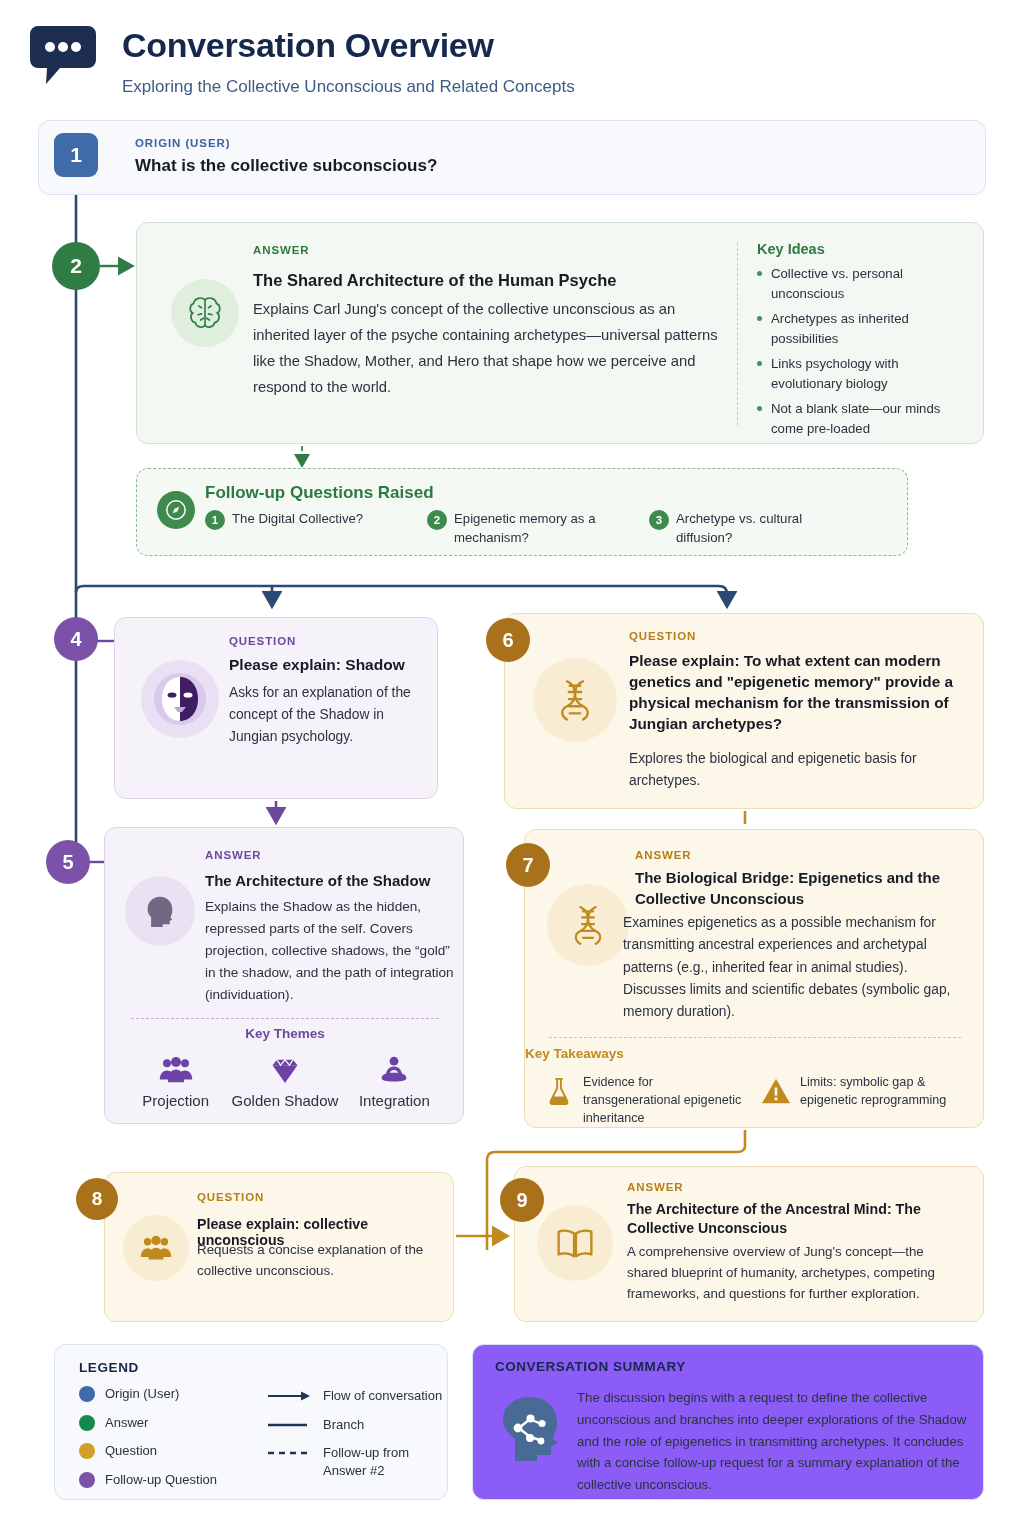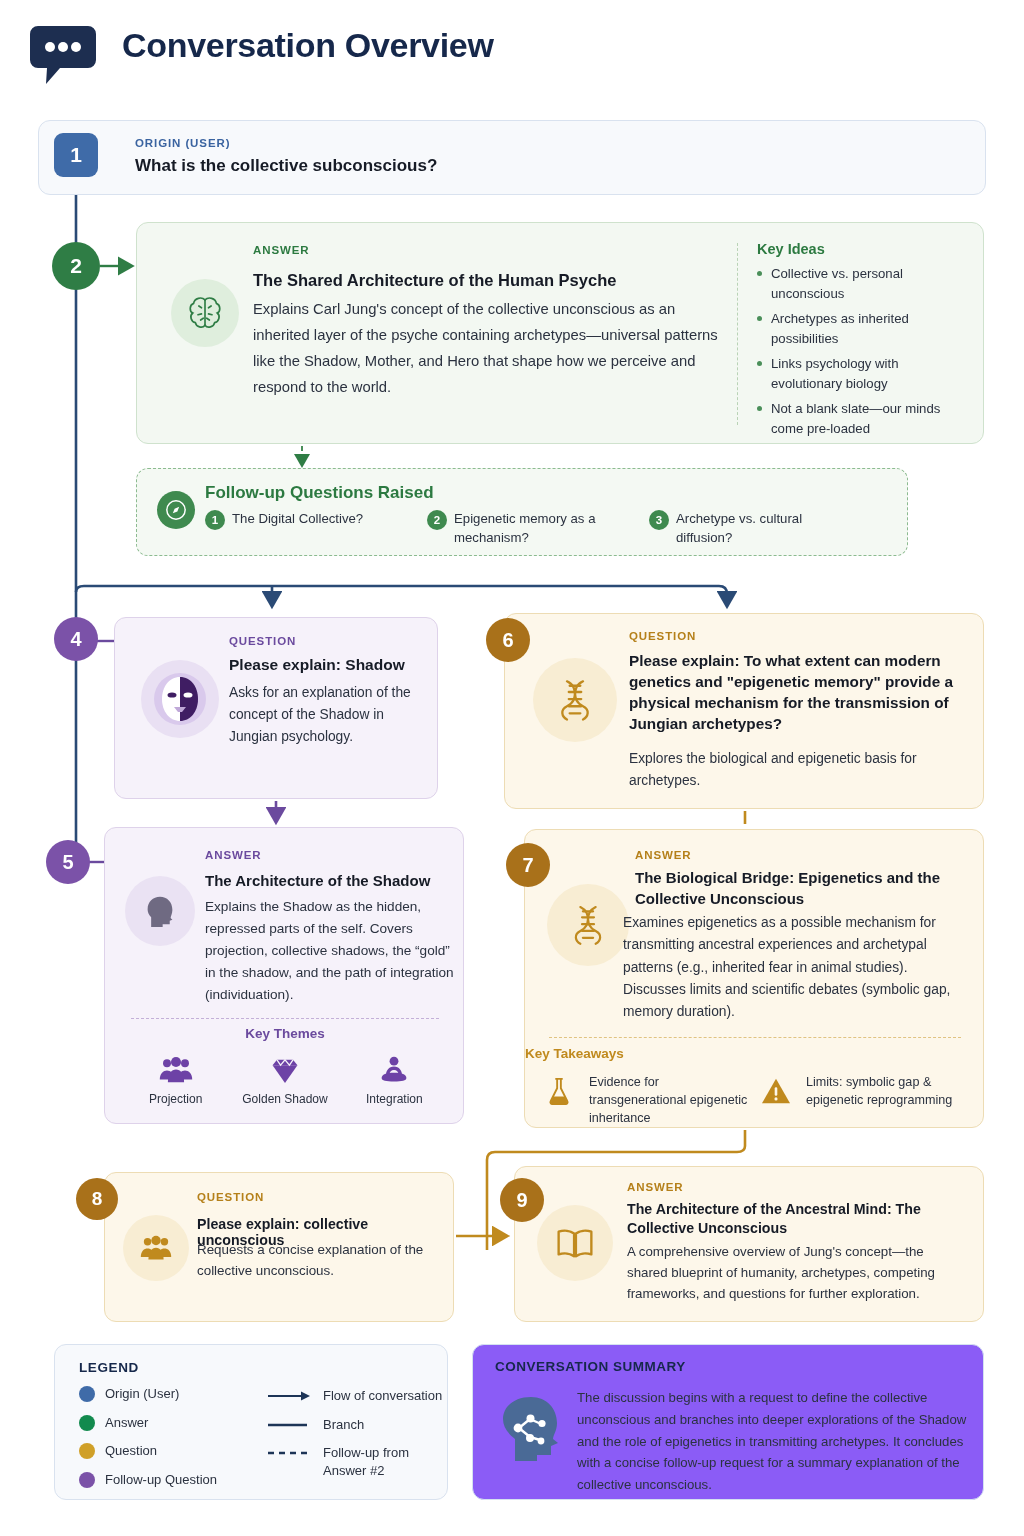--- a/index.html
+++ b/index.html
@@ -72,39 +72,39 @@
   #ans5 .eyebrow { position:absolute; left:100px; top:21px; color:#6b4a9e; }
   #ans5 .ctitle { position:absolute; left:100px; top:44px; font-size:15px; }
   #ans5 .cbody { position:absolute; left:100px; top:68px; width:250px; font-size:13.6px; line-height:1.62; }
   #ans5 .circ-icon { left:20px; top:48px; width:70px; height:70px; background:#eae2f3; }
   .hdiv { position:absolute; border-top:1.4px dashed #c3b0d8; }
   #ans5 .hdiv { left:26px; top:190px; width:308px; }
   #ans5 .kt-h { position:absolute; left:0; top:198px; width:360px; text-align:center; font-size:13.5px; font-weight:bold; color:#6b4a9e; }
   #ans5 .themes { position:absolute; left:16px; top:222px; width:328px; display:flex; }
   .theme { flex:1; text-align:center; }
   .theme .ic { height:40px; display:flex; align-items:center; justify-content:center; }
-  .theme .lb { font-size:12px; color:#2b3240; margin-top:2px; }
+  .theme .lb { font-size:15px; color:#2b3240; margin-top:2px; }
 
   
   #q6 { left:504px; top:613px; width:480px; height:196px; background:#fdf7ea; border:1px solid #eddcb4; }
   #q6 .eyebrow { position:absolute; left:124px; top:16px; color:#b5801a; }
   #q6 .ctitle { position:absolute; left:124px; top:36px; width:344px; font-size:15.3px; line-height:1.38; }
   #q6 .cbody { position:absolute; left:124px; top:134px; width:320px; font-size:13.8px; line-height:1.6; }
   #q6 .circ-icon { left:28px; top:44px; width:84px; height:84px; background:#f8edd3; }
 
   
   #ans7 { left:524px; top:829px; width:460px; height:299px; background:#fdf7ea; border:1px solid #eddcb4; }
   #ans7 .eyebrow { position:absolute; left:110px; top:19px; color:#b5801a; }
   #ans7 .ctitle { position:absolute; left:110px; top:38px; width:320px; font-size:15px; line-height:1.38; }
   #ans7 .cbody { position:absolute; left:98px; top:82px; width:330px; font-size:13.8px; line-height:1.62; }
   #ans7 .circ-icon { left:22px; top:54px; width:82px; height:82px; background:#f8edd3; }
   #ans7 .hdiv { left:24px; top:207px; width:412px; border-top:1.4px dashed #e0c382; }
   #ans7 .kt-h { position:absolute; left:0; top:216px; width:460px; text-align:left; font-size:13.5px; font-weight:bold; color:#c08a1e; }
   #ans7 .takeaways { position:absolute; left:18px; top:244px; width:424px; display:flex; gap:10px; }
-  .tk { flex:1; display:flex; align-items:flex-start; gap:14px; }
+  .tk { flex:1; display:flex; align-items:flex-start; gap:8px; }
   .tk .ic { flex:0 0 auto; width:32px; height:34px; display:flex; align-items:center; justify-content:center; }
   .tk .lb { font-size:12.6px; line-height:1.42; color:#2b3240; }
 
   
   #q8 { left:104px; top:1172px; width:350px; height:150px; background:#fdf7ea; border:1px solid #eddcb4; }
   #q8 .eyebrow { position:absolute; left:92px; top:18px; color:#b5801a; }
   #q8 .ctitle { position:absolute; left:92px; top:43px; font-size:14.2px; }
   #q8 .cbody { position:absolute; left:92px; top:66px; width:240px; font-size:13.4px; line-height:1.6; }
   #q8 .circ-icon { left:18px; top:42px; width:66px; height:66px; background:#f8edd3; }
 
@@ -177,20 +177,21 @@
   <div class="header">
     <div class="logo">
       <svg viewBox="0 0 66 62" width="66" height="62">
         <path d="M8,2 H58 a8,8 0 0 1 8,8 V36 a8,8 0 0 1 -8,8 H30 L16,60 L17,44 H8 a8,8 0 0 1 -8,-8 V10 a8,8 0 0 1 8,-8 z" fill="#1d2e50"></path>
         <circle cx="20" cy="23" r="5" fill="#ffffff"></circle>
         <circle cx="33" cy="23" r="5" fill="#ffffff"></circle>
         <circle cx="46" cy="23" r="5" fill="#ffffff"></circle>
       </svg>
     </div>
     <div class="title">Conversation Overview</div>
+    <div class="subtitle">Exploring the Collective Unconscious and Related Concepts</div>
   </div>
 
   <div class="badge square" id="b1" style="left:54px; top:133px; width:44px; height:44px; background:#3f6ba8; font-size:21px;">1</div>
   <div class="card" id="origin">
     <div class="eyebrow">ORIGIN (USER)</div>
     <div class="q">What is the collective subconscious?</div>
   </div>
 
   <div class="badge circle" id="b2" style="left:52px; top:242px; width:48px; height:48px; background:#2f7d45; font-size:21px;">2</div>
   <div class="card" id="ans2">

